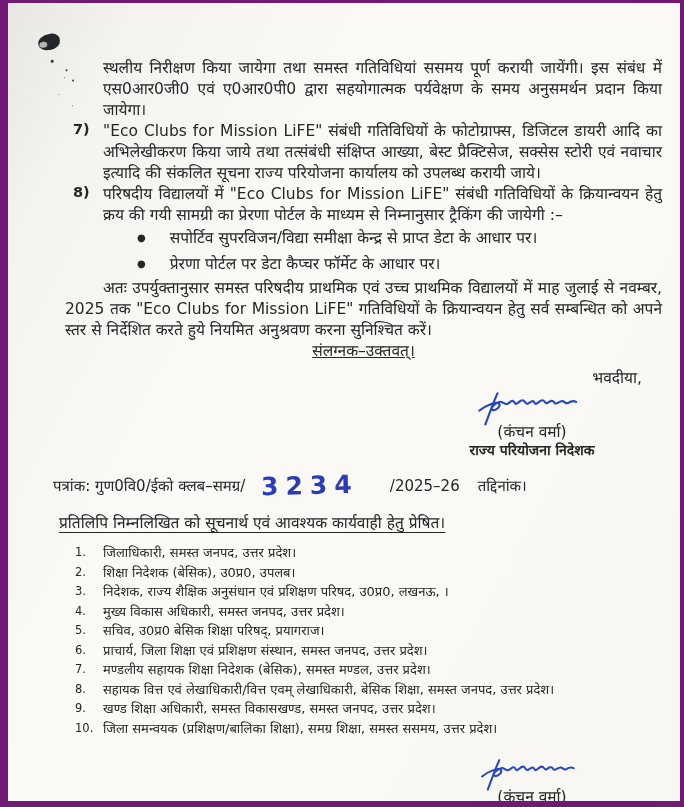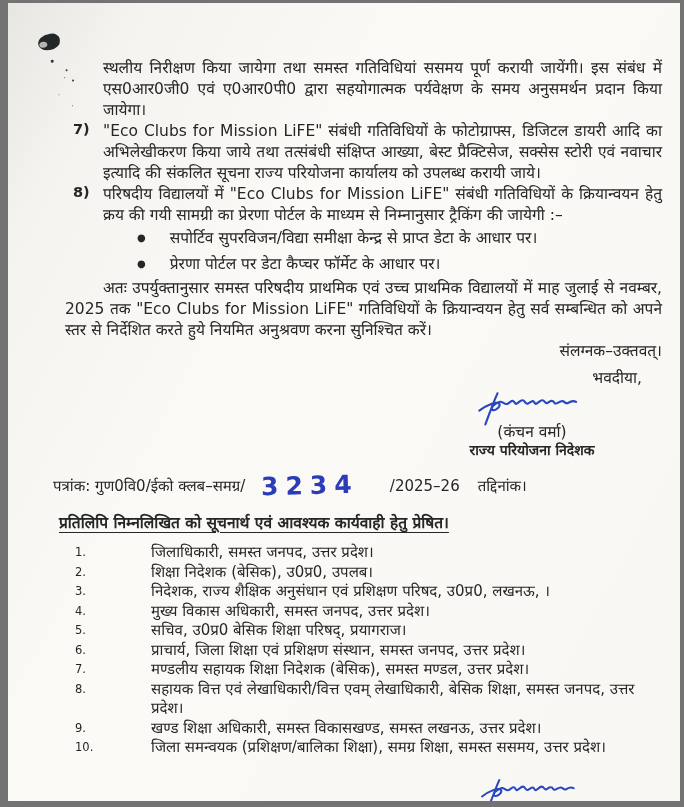--- a/index.html
+++ b/index.html
@@ -1,18 +1,18 @@
 <!DOCTYPE html>
 <html lang="hi"><head>
 <meta charset="utf-8">
 <style>
   html,body { margin:0; padding:0; background:#1a1a1a; }
   .scan-frame {
     position:relative; width:684px; height:807px;
-    background:#737373; overflow:hidden;
+    background:#701a75; overflow:hidden;
     font-family:"DejaVu Sans","Liberation Sans",sans-serif;
   }
   .page {
     position:absolute; left:8px; top:3px; right:4px; bottom:6px;
     background:linear-gradient(118deg,#e7e6e2 0%,#f4f3f0 12%,#fbfaf7 38%,#f8f7f3 100%);
     color:#262626; overflow:hidden;
   }
   
   .ink-blob { position:absolute; left:30px; top:31px; width:22px; height:16px;
     background:#23272a; border-radius:62% 42% 55% 48%; transform:rotate(-8deg); }
@@ -24,37 +24,37 @@
                18px 22px 0 -.5px #383d44, 2px 34px 0 -1px #555, 14px 47px 0 -1px #4a4f55; }
   .content { padding:55px 18px 0 57px; }
   .para, .item-text, .bullet-text { font-size:15.5px; line-height:21px; text-align:justify; margin:0; }
   .hang { padding-left:38px; }
   .numbered { position:relative; padding-left:38px; margin:0; }
   .numbered .num { position:absolute; left:8px; top:0; font-weight:bold; font-size:14.5px; }
   .bullet-row { display:flex; padding-left:72px; line-height:24px; align-items:baseline; }
   .bullet-row .dot { font-size:10px; margin-right:24px; position:relative; top:-2px; }
   .bullet-row .bullet-text { line-height:24px; text-align:center; }
   .closing { text-indent:38px; }
-  .enclosure { text-align:right; }
+  .enclosure { text-align:center;text-decoration:underline; }
   .sig-block { width:220px; margin-left:auto; margin-right:38px; text-align:center; }
   .sig-block .salutation { font-size:15.5px; line-height:21px; margin-top:6px; text-align:right; padding-left:30px; }
   .sig-scribble { display:block; margin:0 auto -4px auto; }
   .sig-name { font-size:15.5px; font-weight:normal; line-height:18px; }
   .sig-desig { font-size:14px; font-weight:bold; line-height:19px; }
   .ref-line { margin:8px 0 0 -12px; font-size:15px; white-space:nowrap; }
   .ref-line .hand-num { color:#2b3cb8; font-size:25px; font-weight:bold; letter-spacing:7px;
     margin:0 10px 0 16px; position:relative; top:3px; display:inline-block; transform:rotate(-1.5deg); }
   .ref-line .suffix { margin-left:21px; }
   .ref-line .dated { margin-left:18px; }
-  .copy-heading { margin:14px 0 10px -6px; font-size:15.5px; font-weight:bold;
+  .copy-heading { margin:14px 0 10px -6px; font-size:15.5px; font-weight:normal;
     text-decoration:underline; text-underline-offset:4px; }
   .recipients { margin:2px 0 0 0; }
   .recipient { display:flex; line-height:19.5px; }
   .recipient .r-num { width:38px; flex:0 0 38px; font-size:11.5px; padding-left:10px; box-sizing:border-box; }
-  .recipient .r-text { font-size:15px;margin-left:48px; }
+  .recipient .r-text { font-size:13px; }
   .sig-bottom { margin-top:18px; }
 </style>
 </head>
 <body>
 
 <div class="scan-frame">
   <div class="page">
 
     <div class="ink-blob"></div>
 
@@ -128,21 +128,21 @@
         <div class="recipient">
           <span class="r-num">7.</span>
           <span class="r-text">मण्डलीय सहायक शिक्षा निदेशक (बेसिक), समस्त मण्डल, उत्तर प्रदेश।</span>
         </div>
         <div class="recipient">
           <span class="r-num">8.</span>
           <span class="r-text">सहायक वित्त एवं लेखाधिकारी/वित्त एवम् लेखाधिकारी, बेसिक शिक्षा, समस्त जनपद, उत्तर प्रदेश।</span>
         </div>
         <div class="recipient">
           <span class="r-num">9.</span>
-          <span class="r-text">खण्ड शिक्षा अधिकारी, समस्त विकासखण्ड, समस्त लखनऊ, उत्तर प्रदेश।</span>
+          <span class="r-text">खण्ड शिक्षा अधिकारी, समस्त विकासखण्ड, समस्त जनपद, उत्तर प्रदेश।</span>
         </div>
         <div class="recipient">
           <span class="r-num">10.</span>
           <span class="r-text">जिला समन्वयक (प्रशिक्षण/बालिका शिक्षा), समग्र शिक्षा, समस्त ससमय, उत्तर प्रदेश।</span>
         </div>
       </div>
     </div>
 
     <div class="sig-block sig-bottom">
       <svg class="sig-scribble" width="124" height="36" viewBox="0 0 140 44">

